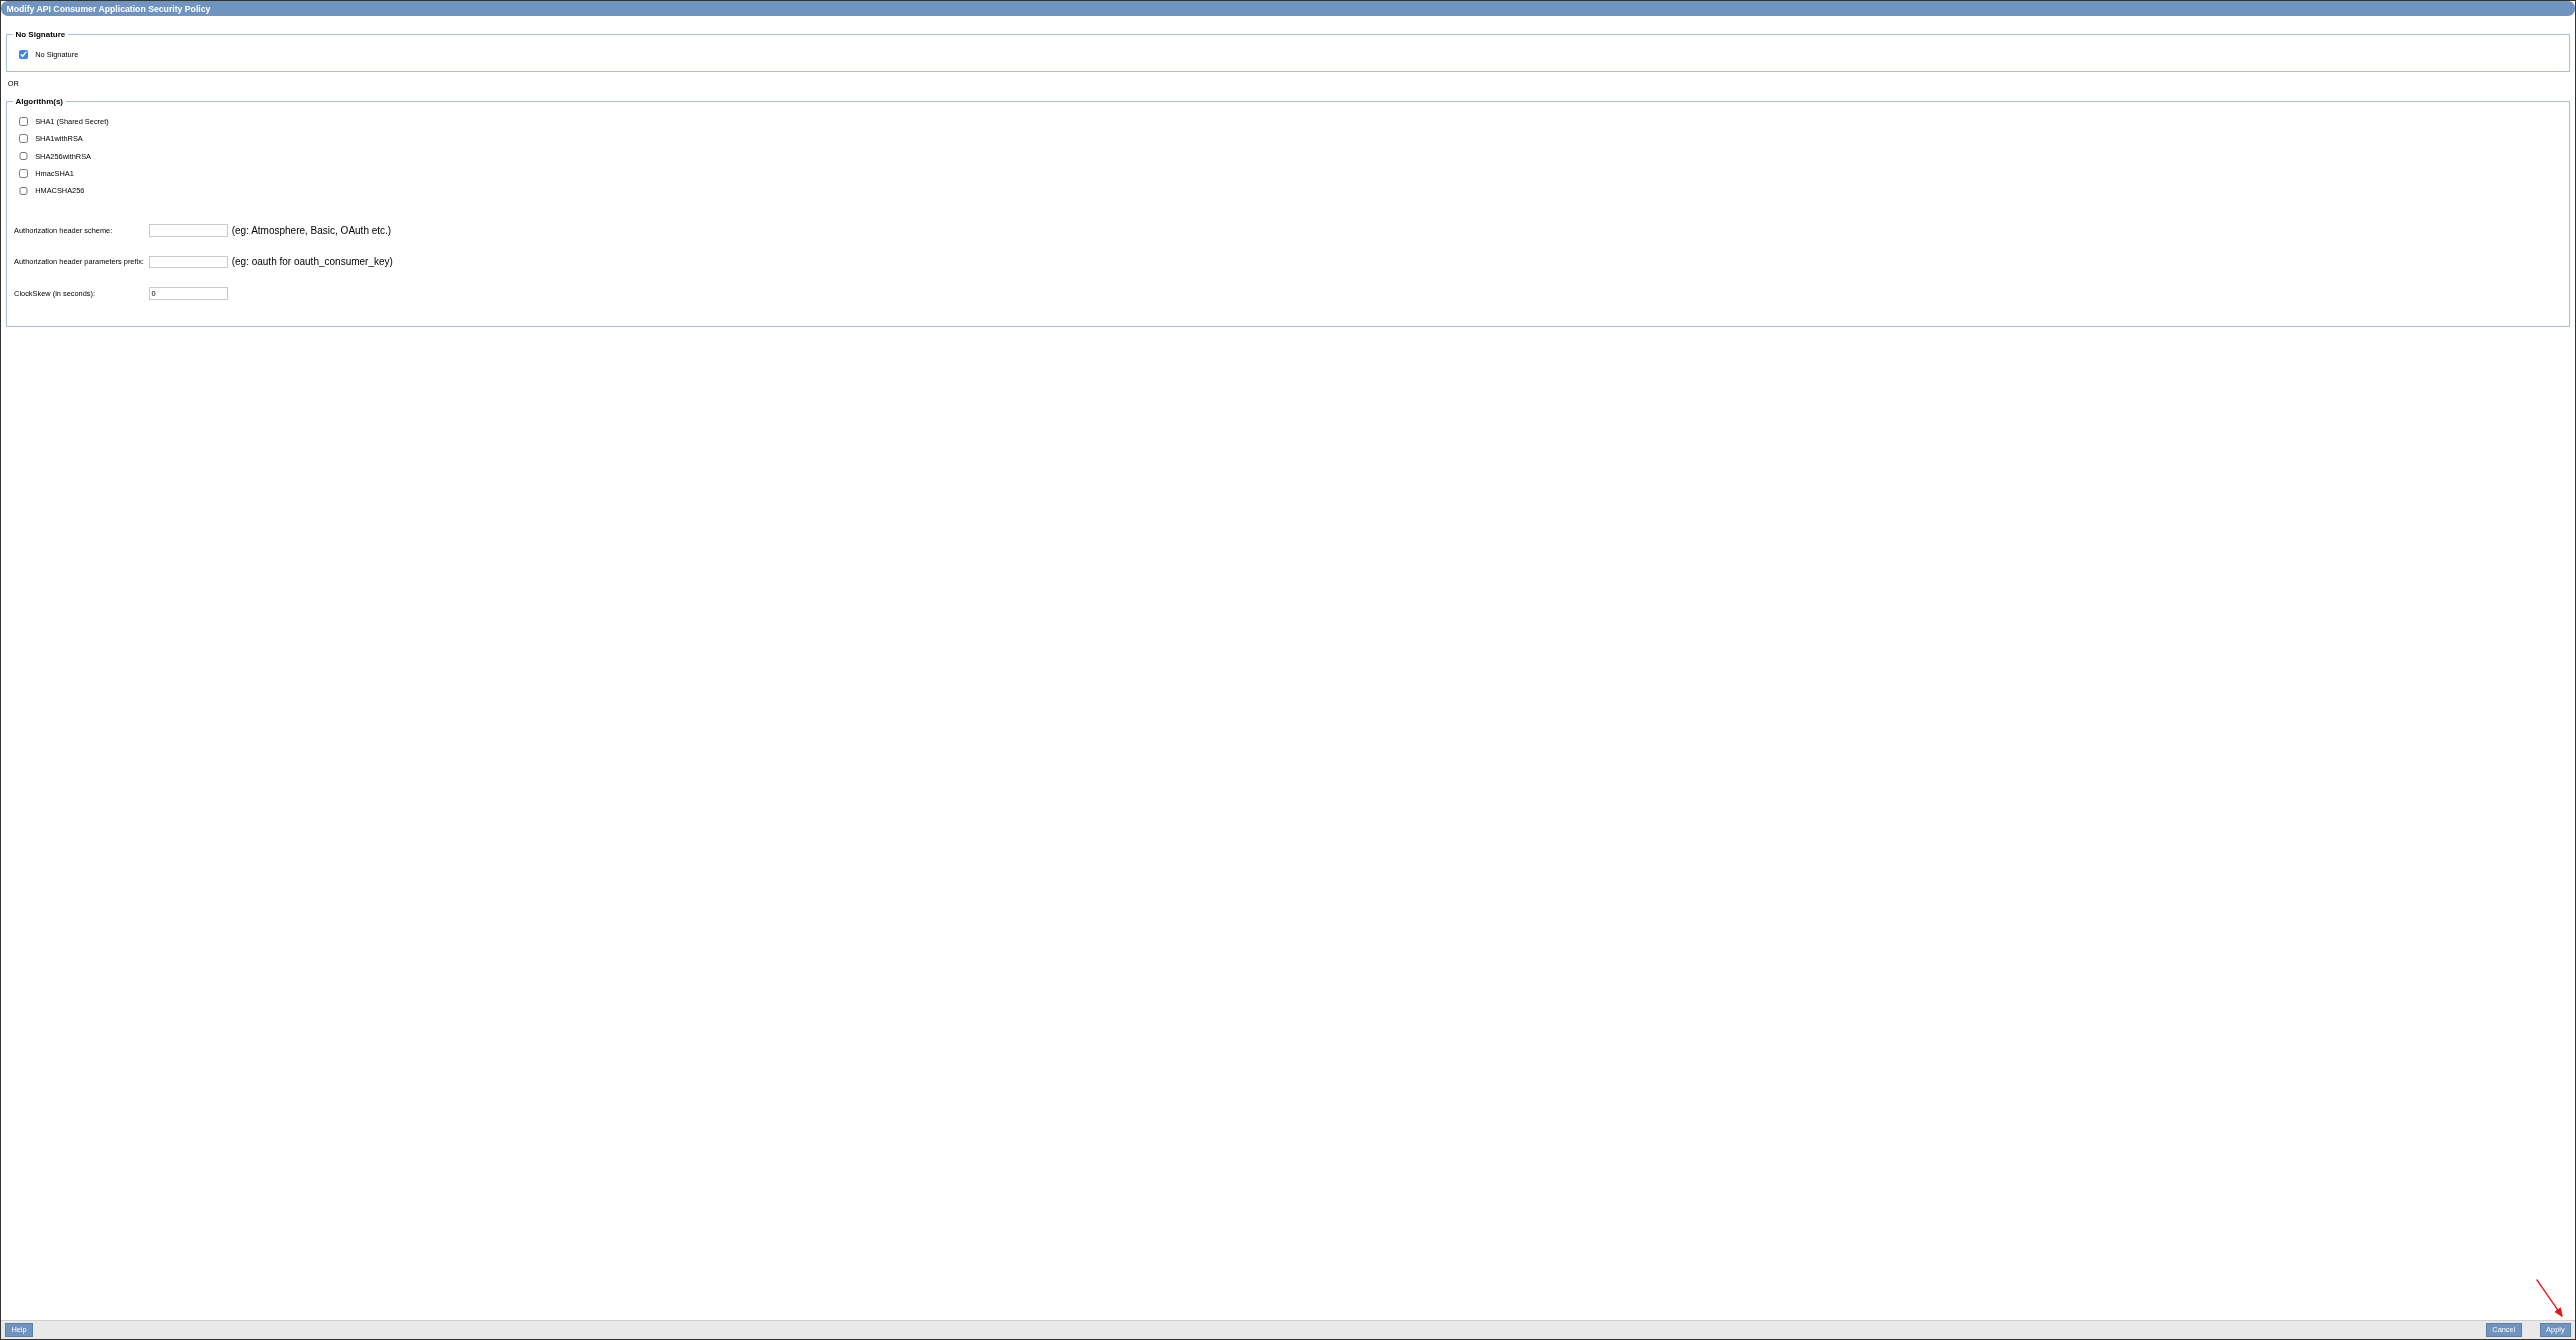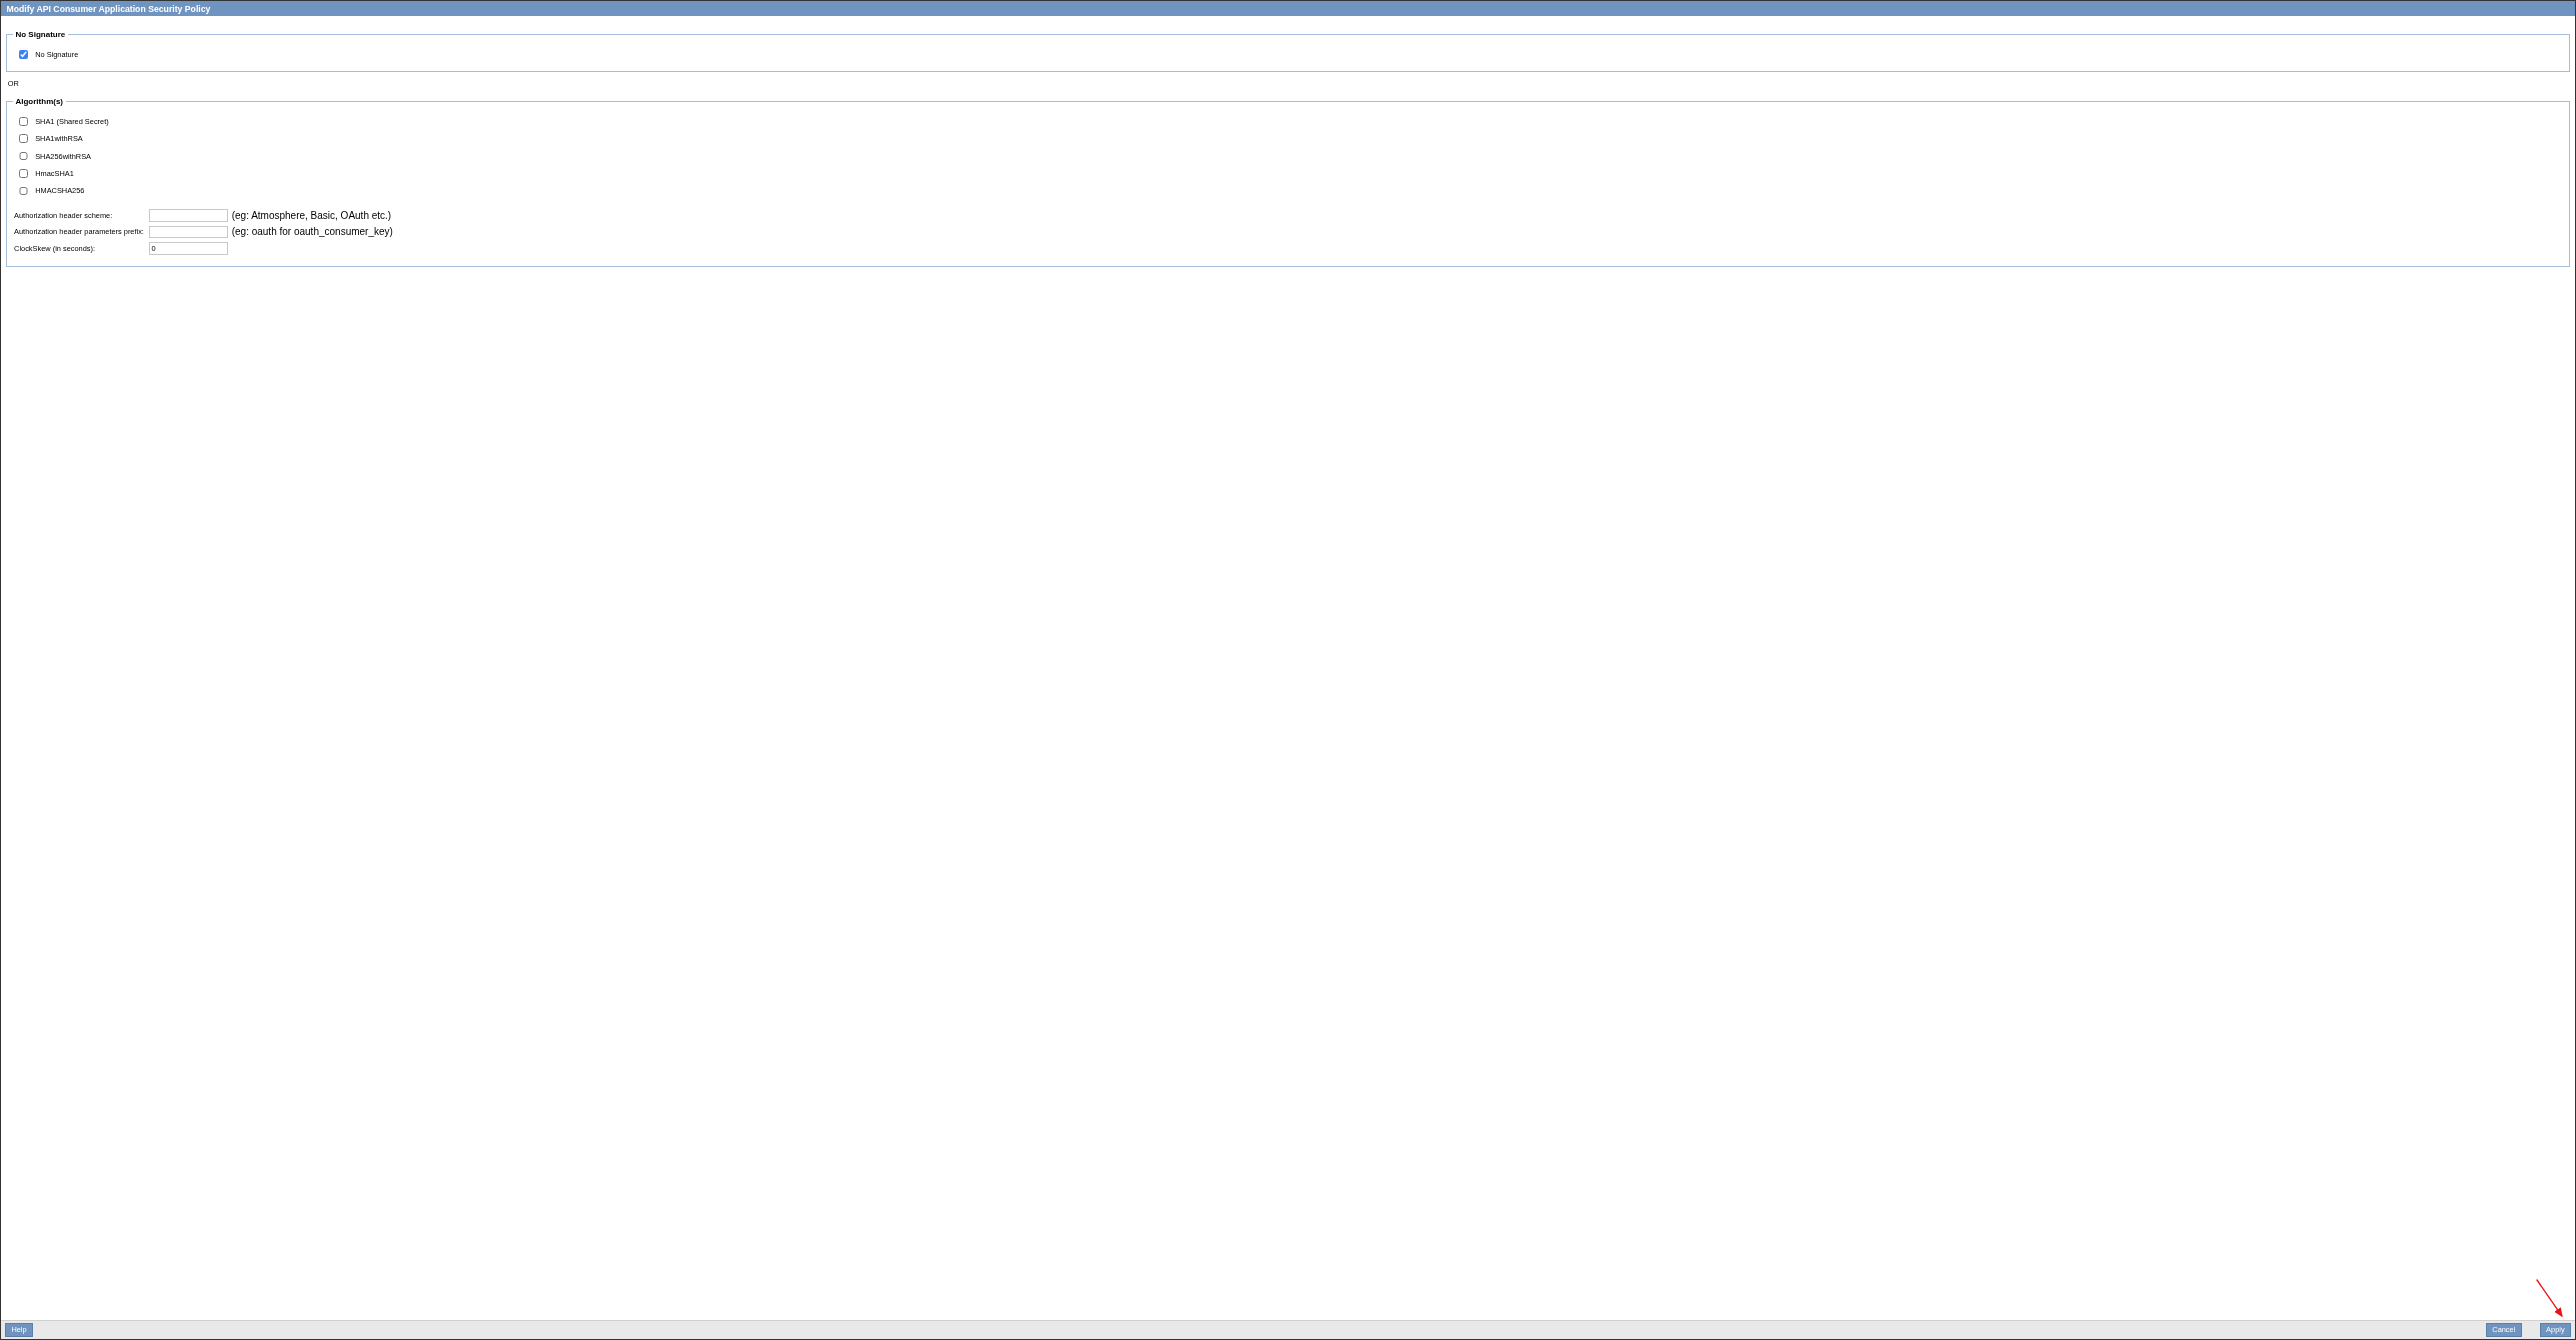--- a/index.html
+++ b/index.html
@@ -19,20 +19,21 @@
     display: flex;
     flex-direction: column;
     background: #fff;
   }
   .titlebar {
     background: #6e94bf;
     color: #fff;
     font-weight: bold;
     font-size: 8.7px;
     padding: 2.7px 5.4px;
+    border-radius: 7px;
   }
   .content {
     flex: 1 1 auto;
     padding: 6.7px 5.4px 5.4px 5.4px;
   }
   fieldset.group {
     border: 0.7px solid #a6bedb;
     margin: 6.7px 0 4px 0;
     padding: 5.4px 5.4px 6.7px 5.4px;
   }
@@ -58,21 +59,21 @@
     font-size: 7.4px;
   }
   .or-sep {
     font-size: 7.4px;
     padding: 2.7px 1.3px;
   }
   .form-row {
     display: flex;
     align-items: center;
     gap: 4px;
-    margin: 4px 0;
+    margin: 19px 0;
     padding-left: 1.3px;
   }
   .form-row .label {
     width: 131px;
     font-size: 7.4px;
   }
   .form-row input[type="text"] {
     width: 74px;
     height: 10.7px;
     font-size: 7.4px;

